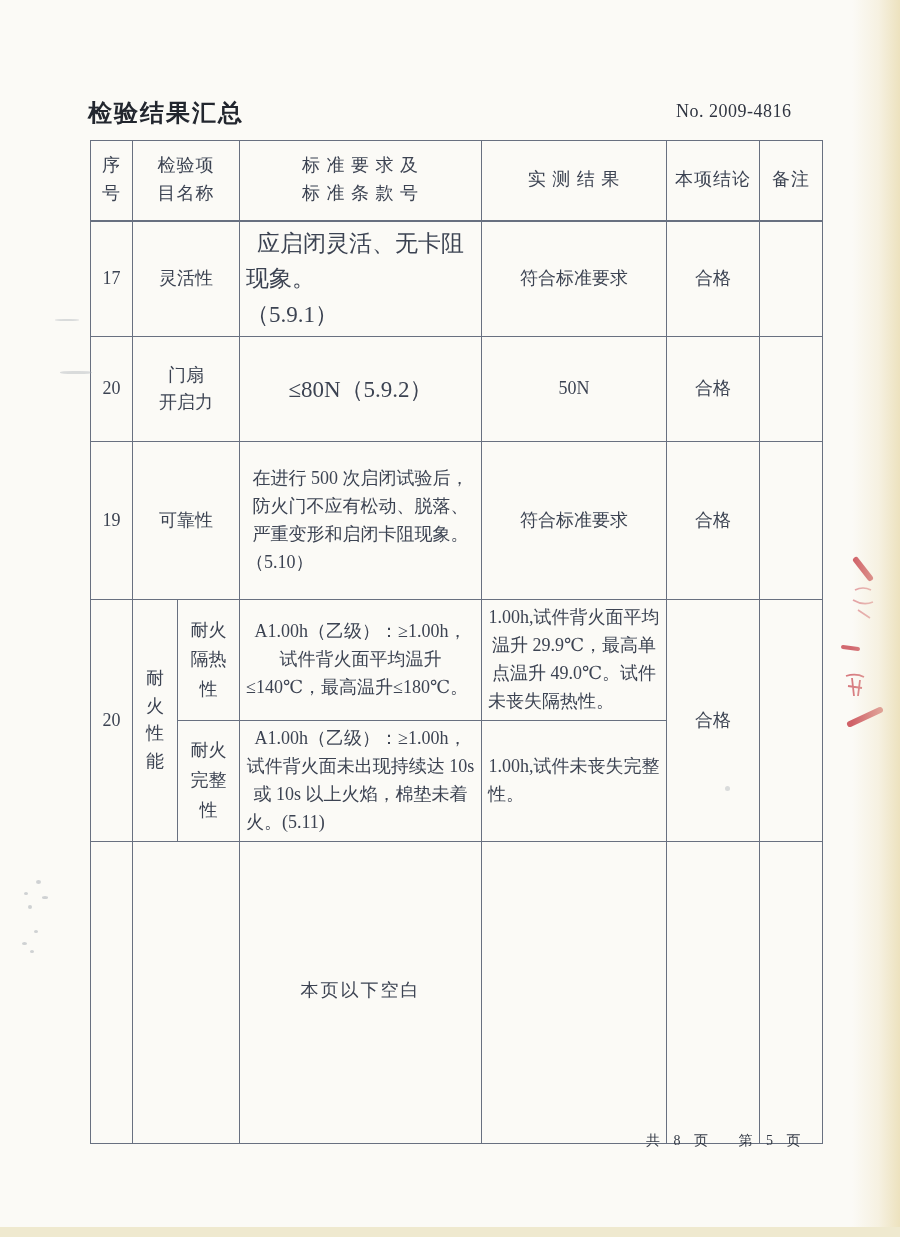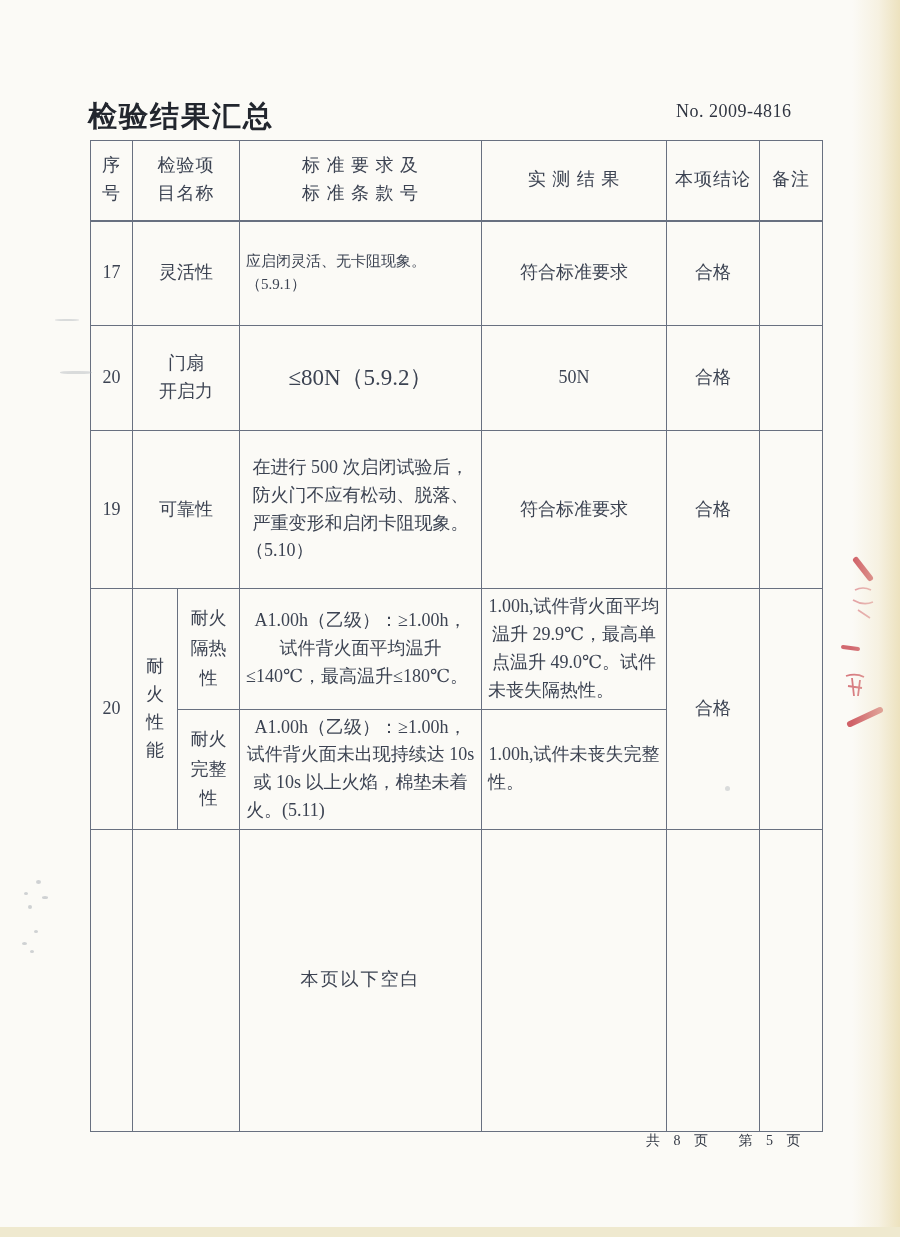--- a/index.html
+++ b/index.html
@@ -19,21 +19,21 @@
     pointer-events:none;
   }
   .edge-bottom {
     position:absolute; left:0; bottom:0; width:900px; height:10px;
     background:#efe9cf;
     pointer-events:none;
   }
   .title {
     position:absolute; left:88px; top:97px;
     font-family:"Liberation Sans","DejaVu Sans",sans-serif;
-    font-weight:bold; font-size:29px; letter-spacing:2px;
+    font-weight:bold; font-size:24px; letter-spacing:2px;
     color:#22262e;
   }
   .report-no {
     position:absolute; left:676px; top:101px;
     font-size:18px; color:#2f3440; letter-spacing:.5px;
   }
   table.results {
     position:absolute; left:90px; top:140px;
     width:732px; height:982px;
     border-collapse:collapse; table-layout:fixed;
@@ -103,21 +103,21 @@
         <td class="pre hdr">标 准 要 求 及
 标 准 条 款 号</td>
         <td class="hdr">实 测 结 果</td>
         <td class="hdr">本项结论</td>
         <td class="hdr">备注</td>
       </tr>
 
       <tr style="height:105px">
         <td>17</td>
         <td colspan="2">灵活性</td>
-        <td class="leftcell pre" style="font-size:15px">应启闭灵活、无卡阻现象。
+        <td class="leftcell pre" style="font-size:23px">应启闭灵活、无卡阻现象。
 （5.9.1）</td>
         <td>符合标准要求</td>
         <td>合格</td>
         <td></td>
       </tr>
 
       <tr style="height:105px">
         <td>20</td>
         <td class="pre" colspan="2">门扇
 开启力</td>

